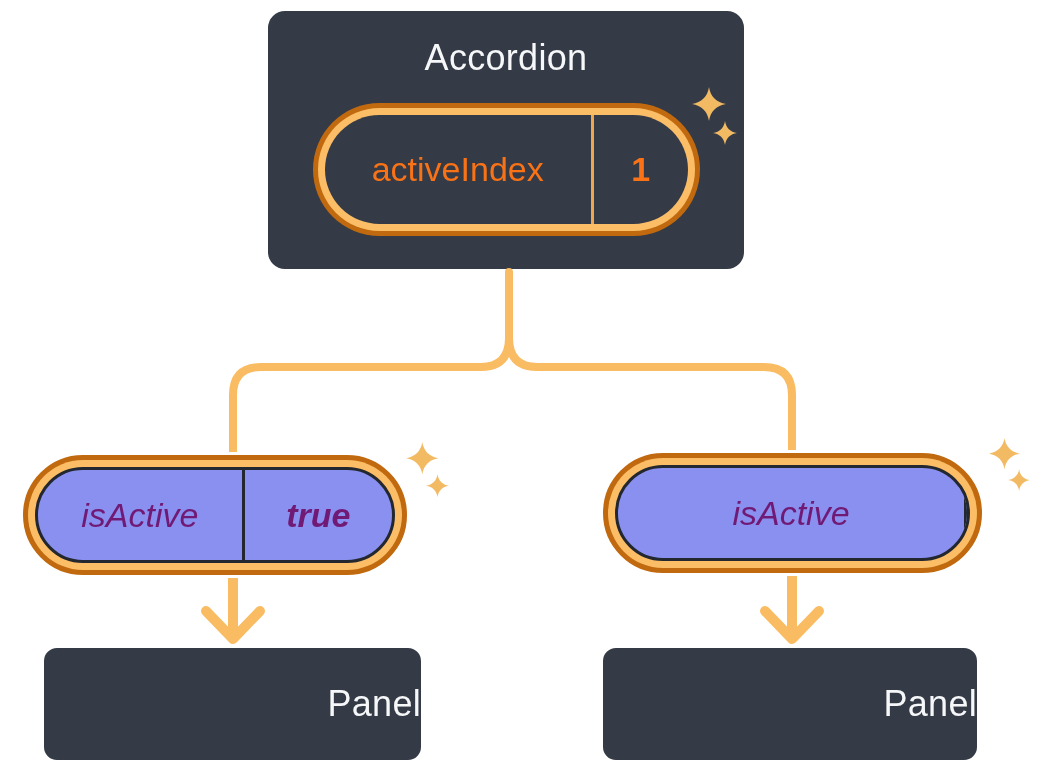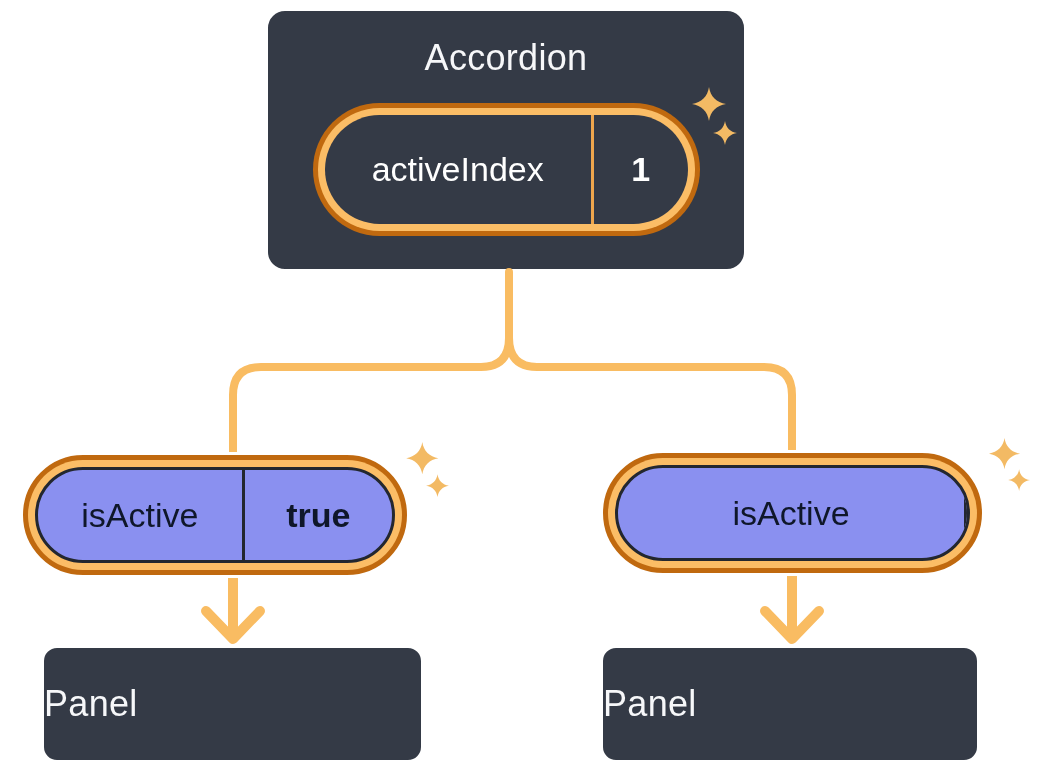--- a/index.html
+++ b/index.html
@@ -24,21 +24,21 @@
     display:flex;flex-direction:column;align-items:center;
   }
   .node-title{
     font-size:36px;line-height:42px;letter-spacing:.3px;
     color:#F6F7F9;font-weight:400;
   }
   #accordion-box .node-title{margin-top:26px;}
   .panel-box{
     width:383px;height:118px;top:645px;
     border-radius:16px;
-    display:flex;align-items:center;justify-content:flex-start;
+    display:flex;align-items:center;justify-content:flex-end;
   }
   #panel-left{left:41px;}
   #panel-right{left:600px;width:380px;}
   
   .pill-outer{
     border-radius:999px;
     background:#C0690F;
     padding:5px;
   }
   .pill-mid{
@@ -55,37 +55,37 @@
   .seg{
     display:flex;align-items:center;justify-content:center;
     font-size:34px;
   }
   .seg.value{font-weight:700;}
   
   #state-pill{
     width:387px;height:133px;margin-top:24px;
   }
   #state-pill .pill-core{background:#343A46;}
-  #state-pill .seg{color:#ffffff;}
+  #state-pill .seg{color:#f97316;}
   #state-pill .seg.name{flex:74;}
   #state-pill .seg.value{flex:26;}
   .divider-amber{width:3px;background:#EFA64D;}
   
   .prop-pill{
     position:absolute;
     border:3px solid #ffffff;
     border-radius:999px;
   }
   #prop-pill-left{left:20px;top:452px;width:390px;height:126px;}
   #prop-pill-right{left:600px;top:450px;width:385px;height:126px;}
   .prop-pill .pill-core{
     background:#8A90F0;
     border:3px solid #23272F;
   }
-  .prop-pill .seg{color:#0f172a;}
+  .prop-pill .seg{color:#701a75;font-style:italic;}
   .divider-dark{width:3px;background:#23272F;}
   #prop-pill-left .seg.name{flex:58;}
   #prop-pill-left .seg.value{flex:42;}
   #prop-pill-right .seg.name{flex:60;}
   #prop-pill-right .seg.value{flex:40;}
   
   #connector-svg{position:absolute;left:0;top:0;pointer-events:none;}
   .sparkles{position:absolute;pointer-events:none;}
 </style>
 </head>

